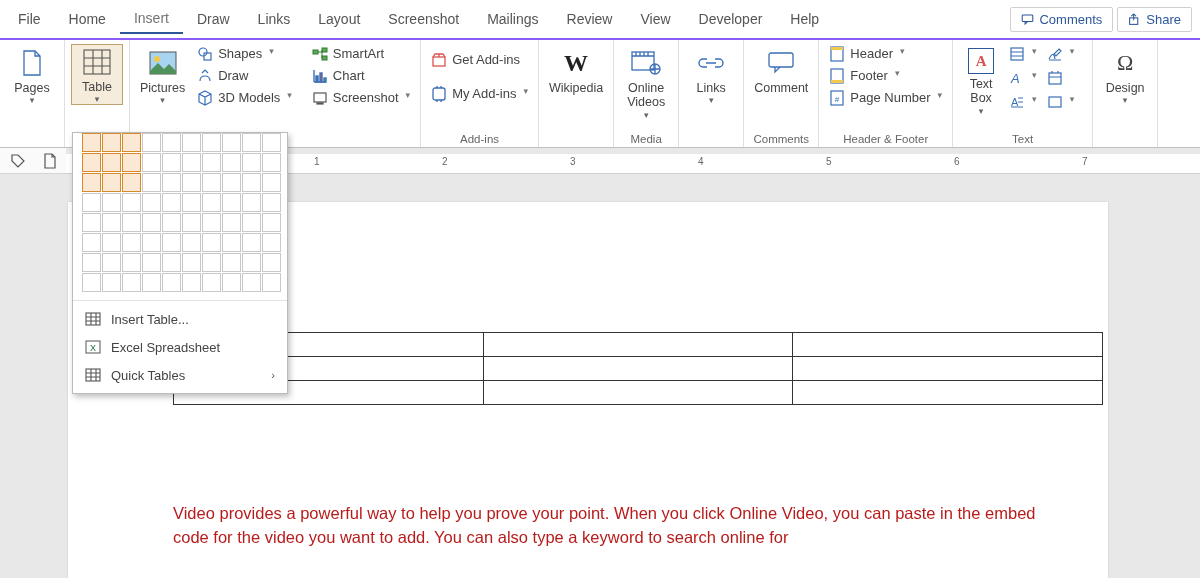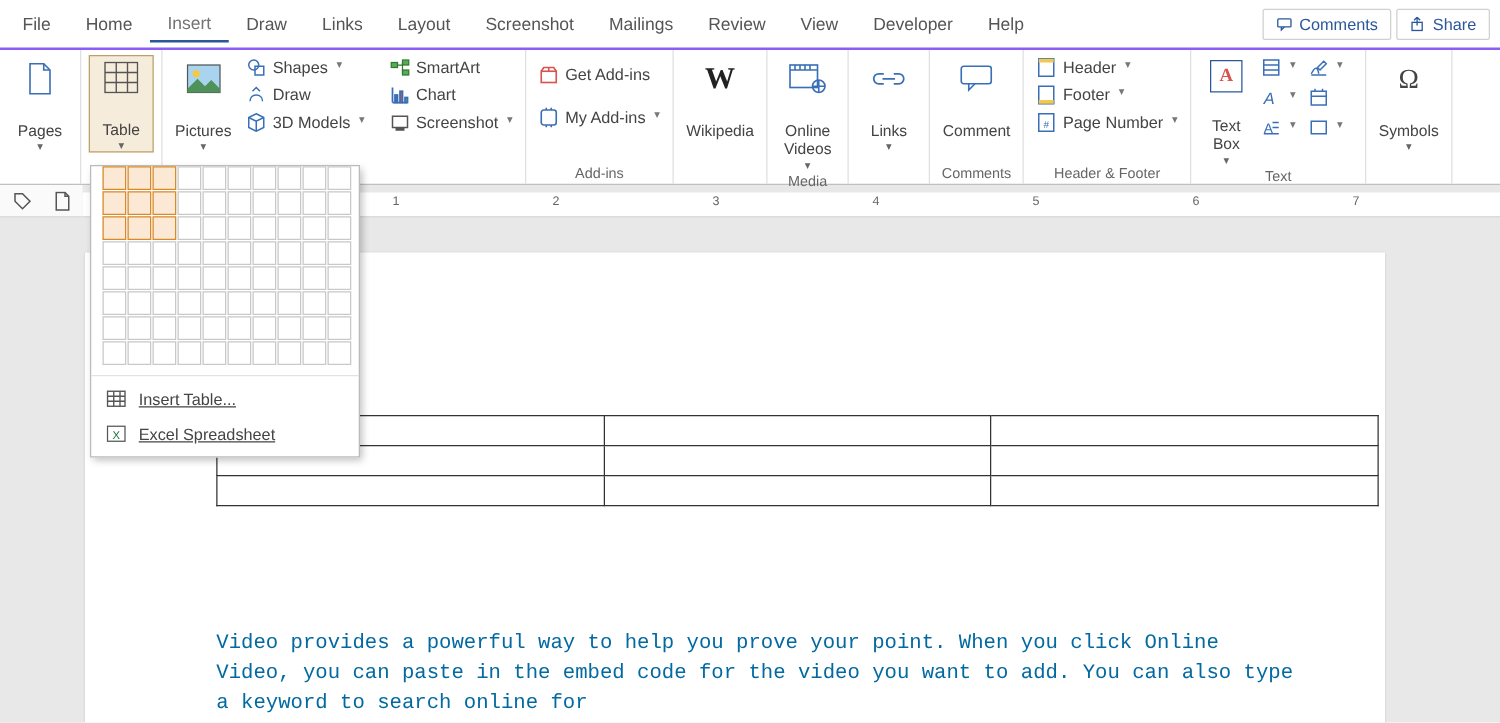--- a/index.html
+++ b/index.html
@@ -14,48 +14,48 @@
 .hdr-btn.last { margin-right: 4px; }
 .hdr-icon { width: 13px; height: 13px; }
 
 
 .ribbon { display: flex; align-items: stretch; background: #fff; height: 108px; border-bottom: 1px solid #c0c0c0; }
 .group { display: flex; flex-direction: column; border-right: 1px solid #e0e0e0; padding: 4px 6px 0 6px; }
 .group-body { flex: 1; display: flex; align-items: flex-start; }
 .group-label { text-align: center; font-size: 11.5px; color: #666; padding: 3px 0 2px; }
 .big-btn { display: flex; flex-direction: column; align-items: center; justify-content: flex-start; min-width: 52px; padding: 4px 4px 0; cursor: pointer; }
 .big-btn .icon-box { width: 30px; height: 30px; display: flex; align-items: center; justify-content: center; }
-.big-btn .lbl { font-size: 12.5px; margin-top: 20px; line-height: 1.15; text-align: center; }
+.big-btn .lbl { font-size: 12.5px; margin-top: 3px; line-height: 1.15; text-align: center; }
 .big-btn .dd { font-size: 9px; color: #666; }
 .table-selected { border:1px solid #bca16a; background:#f5ecdc; padding:2px 2px 0; }
 .col { display: flex; flex-direction: column; gap: 2px; }
 .small-btn { display: flex; gap: 5px; padding: 2px 4px; font-size: 13px; color: #444; cursor: pointer; white-space: nowrap; }
 .small-btn .dd { margin-left: 2px; font-size: 9px; color: #777; }
 .sm-ico { width: 16px; height: 16px; flex: none; }
 
 
 .below { display:flex; height: calc(578px - 32px - 108px); }
 .left-gutter { width: 66px; background:#e8e8e8; }
 .gutter-top { height:26px; background:#fafafa; border-bottom:1px solid #d4d4d4; display:flex; align-items:center; gap:16px; padding-left:10px; }
 .gut-ico { width:16px; height:16px; color:#555; }
 .main { flex:1; position:relative; }
 .ruler-h { height:20px; background:#fff; border-bottom:1px solid #d0d0d0; position:relative; margin-top:6px; }
 .ruler-h .num { position:absolute; top:2px; font-size:10px; color:#666; }
 .page { position:absolute; top:54px; left:2px; width:1040px; background:#fff; height:500px; box-shadow:0 0 2px rgba(0,0,0,.15); }
 .doc-table { position:absolute; top:130px; left:105px; border-collapse:collapse; width:930px; }
 .doc-table td { border:1px solid #333; height:24px; }
-.body-text { position:absolute; top:300px; left:105px; width:870px; font-size:16.5px; line-height:1.45; color:#0369a1;font-family:Liberation Mono, monospace; }
+.body-text { position:absolute; top:300px; left:105px; width:870px; font-size:16.5px; line-height:1.45; color:#b91c1c; }
 
 
 .table-panel { position:absolute; left:72px; top:132px; width:216px; background:#fff; border:1px solid #bbb; box-shadow:2px 3px 6px rgba(0,0,0,.25); z-index:50; }
 .table-panel .title { padding:7px 10px; font-weight:600; font-size:13px; color:#333; }
 .grid { display:grid; grid-template-columns:repeat(10,19px); grid-template-rows:repeat(8,19px); gap:1px; padding:0 9px 8px; }
 .cell { border:1px solid #c8c8c8; background:#fff; }
 .cell.hi { border:1px solid #d88a2a; background:#fce9d5; }
-.menu-items { border-top:1px solid #e2e2e2; padding:4px 0;text-decoration:underline; }
+.menu-items { border-top:1px solid #e2e2e2; padding:4px 0; }
 .mi { display:flex; align-items:center; gap:10px; padding:6px 12px; font-size:13px; cursor:pointer; }
 .mi.dis { color:#aaa; cursor:default; }
 .mi .mi-ico { width:16px; height:16px; flex:none; }
 .mi .arrow { margin-left:auto; font-size:11px; color:#555; }
 
 .icon-square { border:1.2px solid #2b579a; }
 </style>
 </head>
 <body>
 
@@ -359,21 +359,21 @@
           </div>
       </div>
     </div>
     <div class="group-label">Text</div>
   </div>
 
   <div class="group">
     <div class="group-body">
       <div class="big-btn">
         <div class="icon-box" style="font:22px serif;color:#444">Ω</div>
-        <div class="lbl">Symbols</div>
+        <div class="lbl">Design</div>
         <div class="dd">▾</div>
       </div>
     </div>
     <div class="group-label">&nbsp;</div>
   </div>
 </div>
 
 <div class="below">
   <div class="left-gutter">
     <div class="gutter-top">
@@ -512,14 +512,22 @@
         </svg>
         <span>Insert Table...</span>
       </div>
     <div class="mi">
         <svg class="mi-ico" viewBox="0 0 16 16" fill="#1d6f42">
           <rect x="1" y="2" width="14" height="12" fill="none" stroke="#555"></rect>
           <text x="5" y="12" font-size="9" fill="#1d6f42">X</text>
         </svg>
         <span>Excel Spreadsheet</span>
       </div>
+    <div class="mi">
+        <svg class="mi-ico" viewBox="0 0 16 16" fill="none" stroke="#555" stroke-width="1.1">
+          <rect x="1" y="2" width="14" height="12"></rect>
+          <path d="M1 6h14M1 10h14M6 2v12M11 2v12"></path>
+        </svg>
+        <span>Quick Tables</span>
+        <span class="arrow">›</span>
+      </div>
   </div>
 </div>
 
 </body></html>

